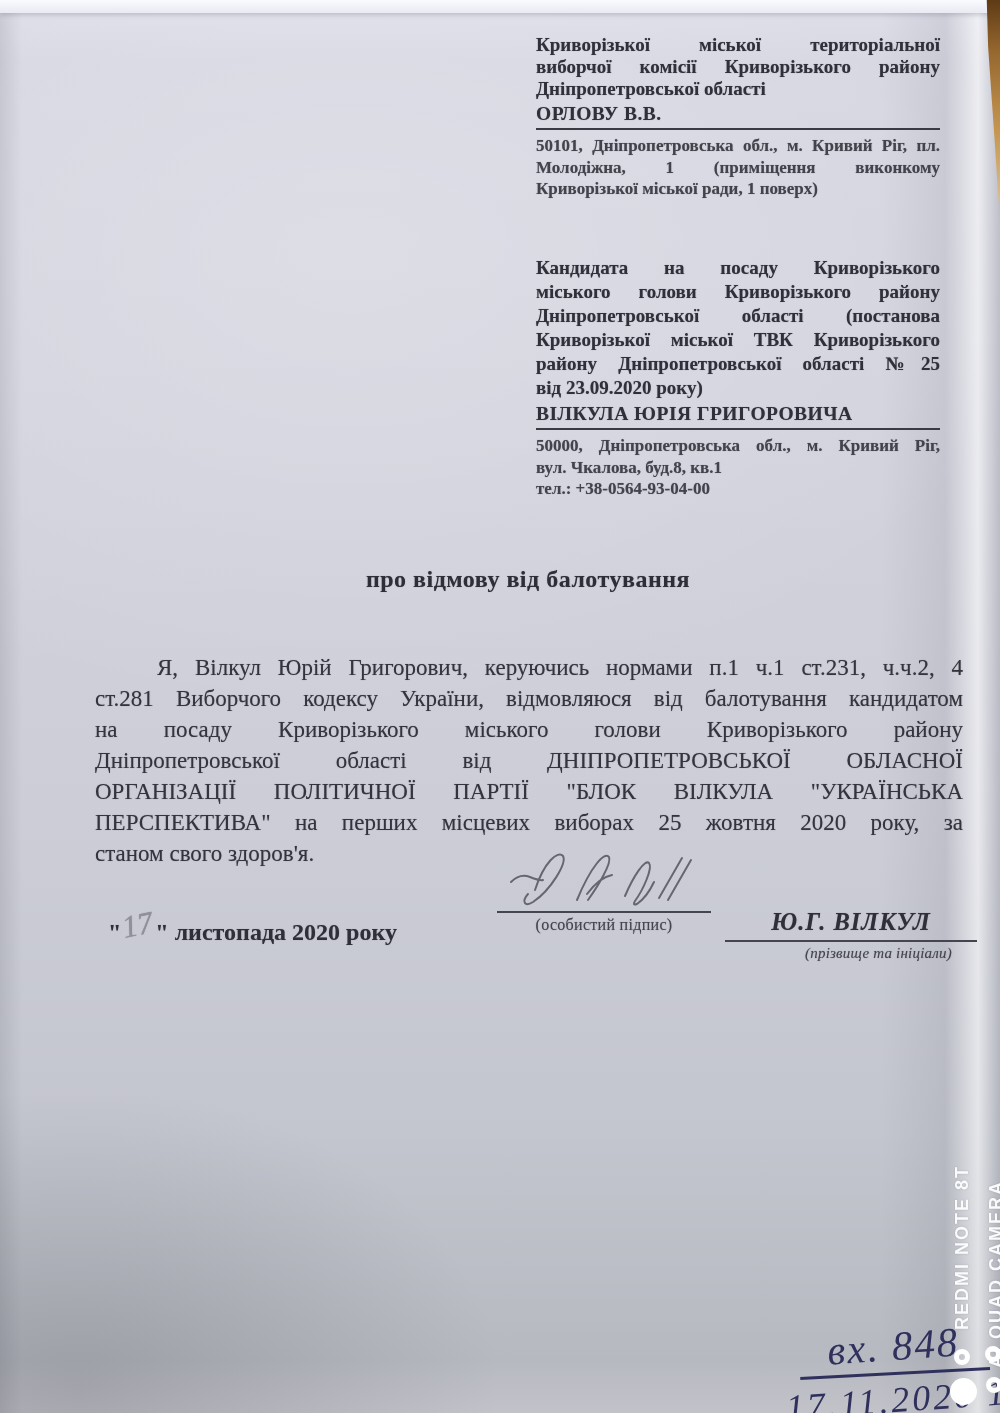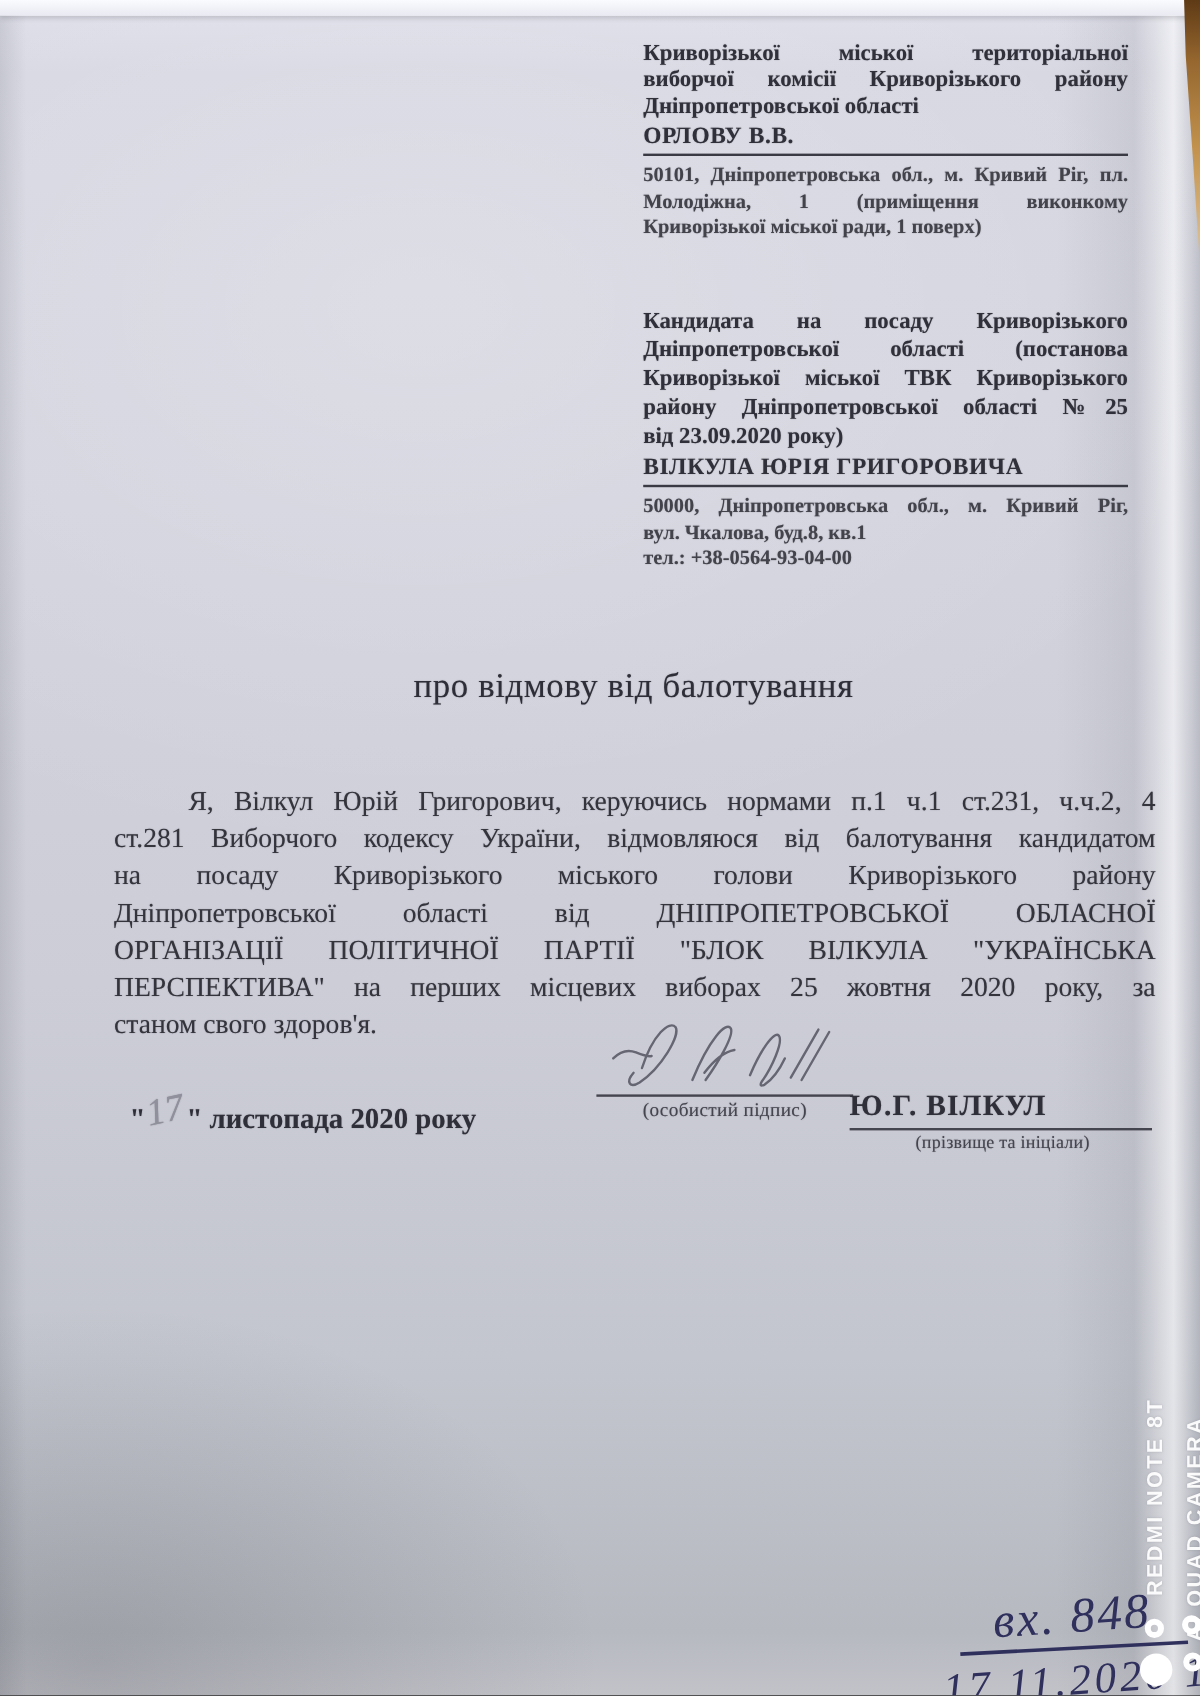--- a/index.html
+++ b/index.html
@@ -35,36 +35,36 @@
     border-bottom:2px solid #3a3a44; letter-spacing:0.5px; }
   .addr .small { font-size:17px; line-height:21.5px; color:#43434c; font-weight:bold; }
   .addr .small-wrap { margin-top:5px; }
   #addr1 { top:34px; }
   #addr2 { top:256px; }
   #addr2 .b { line-height:24px; }
 
   
   .title-wrap { position:absolute; left:95px; top:556px; width:866px; text-align:center; color:#2e2e38; }
   .title-head { font-weight:bold; font-size:27px; letter-spacing:0.45em; text-indent:0.45em; }
-  .title-sub { font-weight:normal; font-size:29px; letter-spacing:0.5px; }
+  .title-sub { font-weight:bold; font-size:24px; margin-top:10px; letter-spacing:0.5px; }
 
   
   .body-wrap { position:absolute; left:95px; top:652px; width:868px; font-size:23px; color:#34343d; }
   .body-wrap .bl { line-height:31px; text-align:justify; text-align-last:justify; }
   .body-wrap .bl.first { text-indent:62px; }
   .body-wrap .bl.last { text-align:left; text-align-last:left; }
 
   
   .date-line { position:absolute; left:108px; top:912px; font-size:24px; font-weight:bold; color:#2f2f39; }
   .hand-day { display:inline-block; font-style:italic; font-weight:normal; color:#90909c;
     font-size:31px; transform:rotate(-12deg) translateY(-5px); margin:0 1px 0 2px; }
   .sig-block { position:absolute; left:497px; top:846px; width:214px; text-align:center; }
   .sig-line { border-bottom:2px solid #45454f; margin-top:-3px; }
   .sig-caption { font-size:16px; color:#45454f; margin-top:3px; letter-spacing:0.3px; }
-  .name-block { position:absolute; left:708px; top:908px; width:252px; text-align:left; }
+  .name-block { position:absolute; left:725px; top:908px; width:252px; text-align:center;font-style:italic; }
   .name-text { font-weight:bold; font-size:24.5px; letter-spacing:1px; color:#2f2f39; padding-bottom:4px;
     border-bottom:2px solid #45454f; }
   .name-caption { font-size:15px; color:#45454f; margin-top:3px; padding-left:55px; letter-spacing:0.2px; }
 
   
   .reg-note { position:absolute; left:775px; top:1322px; width:240px; transform:rotate(-4deg);
     color:#30305d; font-style:italic; }
   .reg-number { font-size:41px; letter-spacing:2px; text-align:center; }
   .reg-underline { width:190px; margin:0 auto; border-top:3px solid #30305d; transform:rotate(1deg); margin-top:2px; }
   .reg-date { font-size:36px; letter-spacing:3px; margin-top:4px; text-align:center; }
@@ -94,20 +94,21 @@
     <div class="name-row">ОРЛОВУ В.В.</div>
     <div class="small-wrap">
       <div class="small j">50101, Дніпропетровська обл., м. Кривий Ріг, пл.</div>
       <div class="small j">Молодіжна, 1 (приміщення виконкому</div>
       <div class="small l">Криворізької міської ради, 1 поверх)</div>
     </div>
   </div>
 
   <div class="addr soft" id="addr2">
     <div class="b j">Кандидата на посаду Криворізького</div>
+    <div class="b j">міського голови Криворізького району</div>
     <div class="b j">Дніпропетровської області (постанова</div>
     <div class="b j">Криворізької міської ТВК Криворізького</div>
     <div class="b j">району Дніпропетровської області №25</div>
     <div class="b l">від 23.09.2020 року)</div>
     <div class="name-row">ВІЛКУЛА ЮРІЯ ГРИГОРОВИЧА</div>
     <div class="small-wrap">
       <div class="small j">50000, Дніпропетровська обл., м. Кривий Ріг,</div>
       <div class="small l">вул. Чкалова, буд.8, кв.1</div>
       <div class="small l">тел.: +38-0564-93-04-00</div>
     </div>

